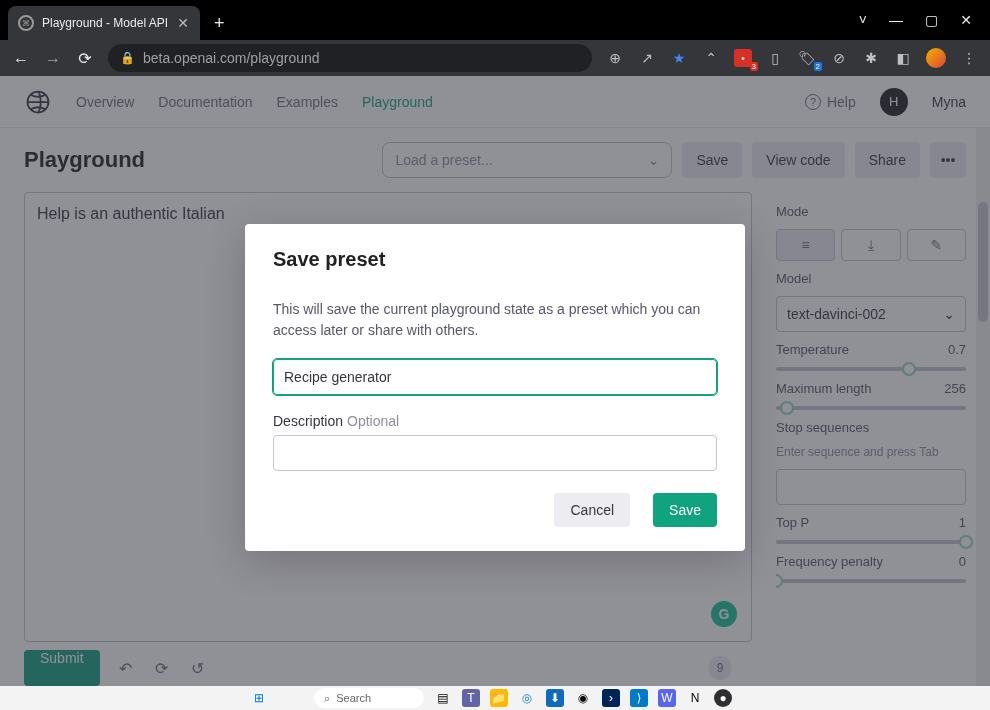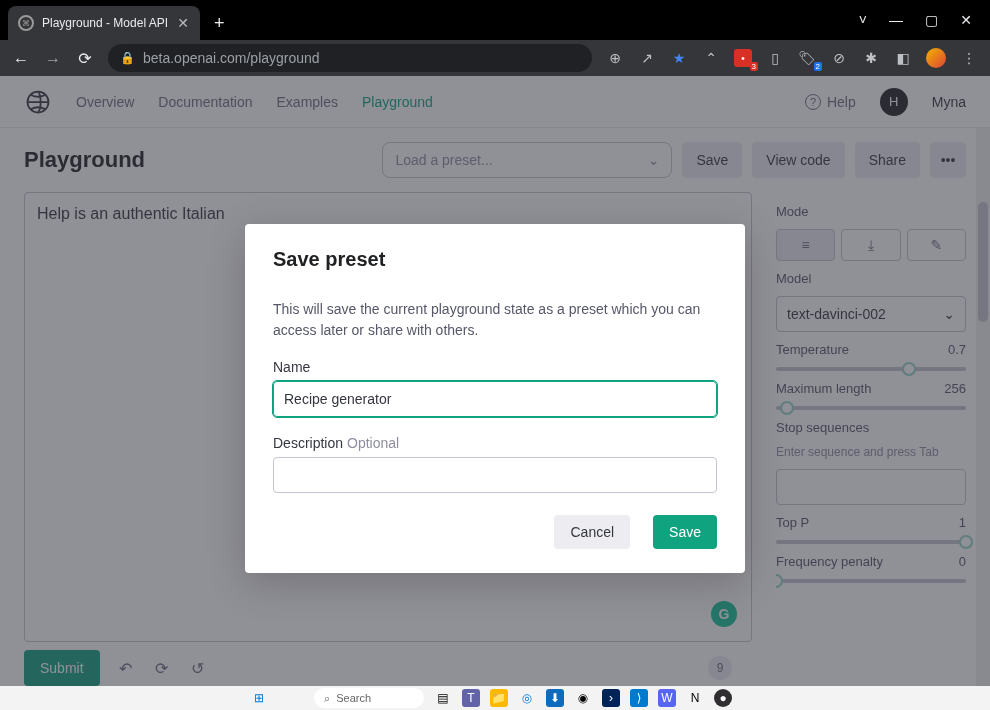--- a/index.html
+++ b/index.html
@@ -43,21 +43,21 @@
   .page-title { font-size: 22px; font-weight: 600; color: #202123; flex: 1; }
   .preset-select { width: 290px; height: 36px; border: 1px solid #c5c5d2; border-radius: 8px; display: flex; align-items: center; padding: 0 12px; color: #8e8ea0; font-size: 14px; justify-content: space-between; }
   .toolbar-btn { height: 36px; padding: 0 14px; background: #ececf1; border-radius: 4px; display: flex; align-items: center; font-size: 14px; color: #353740; }
   .toolbar-btn.icon { width: 36px; padding: 0; justify-content: center; }
 
   .workspace { display: flex; height: 518px; }
   .editor-col { flex: 1; padding: 0 24px 16px 24px; display: flex; flex-direction: column; }
   .editor-box { flex: 1; border: 1px solid #c5c5d2; border-radius: 4px; padding: 12px; font-size: 16px; color: #353740; position: relative; min-height: 380px; }
   .grammarly { position: absolute; right: 14px; bottom: 14px; width: 26px; height: 26px; border-radius: 50%; background: #15c39a; color: #fff; display: flex; align-items: center; justify-content: center; font-weight: bold; font-size: 14px; }
   .editor-toolbar { height: 52px; display: flex; align-items: center; gap: 16px; }
-  .submit-btn { background: #10a37f; color: #fff; border-radius: 4px; height: 36px; padding: 0 16px; font-size: 14px; display: flex; align-items: center; }
+  .submit-btn { background: #10a37f; color: #fff; border-radius: 4px; height: 36px; padding: 0 16px; font-size: 14px; display: flex; align-items: flex-start; }
   .ico-btn { color: #6e6e80; width: 20px; height: 20px; display: flex; align-items: center; justify-content: center; }
   .token-count { margin-left: auto; margin-right: 20px; width: 24px; height: 24px; border-radius: 12px; background: #ececf1; display: flex; align-items: center; justify-content: center; font-size: 12px; color: #6e6e80; }
 
   .sidebar { width: 214px; padding: 12px 24px 0 0; font-size: 14px; color: #565869; display: flex; flex-direction: column; gap: 10px; overflow: hidden; }
   .sb-label { font-size: 13px; color: #565869; }
   .mode-row { display: flex; gap: 6px; }
   .mode-btn { flex: 1; height: 32px; border: 1px solid #c5c5d2; border-radius: 4px; display: flex; align-items: center; justify-content: center; color: #6e6e80; }
   .mode-btn.active { background: #ececf1; }
   .model-select { height: 36px; border: 1px solid #c5c5d2; border-radius: 4px; display: flex; align-items: center; justify-content: space-between; padding: 0 10px; color: #353740; }
   .param-row { display: flex; justify-content: space-between; font-size: 13px; }
@@ -256,21 +256,20 @@
 
   <div class="scrollbar-v">
       <div class="scrollbar-thumb"></div>
     </div>
 
   <div class="overlay">
     <div class="modal">
       <h2>Save preset</h2>
       <p>This will save the current playground state as a preset which you can access later or share with others.</p>
       <div class="field">
-        <label>Name</label>
         <input class="focus" value="Recipe generator" style="">
       </div>
       <div class="field">
         <label><span>Description</span><span class="opt">Optional</span></label>
         <input style="">
       </div>
       <div class="modal-actions">
         <div class="btn secondary">
             <span>Cancel</span>
           </div>

